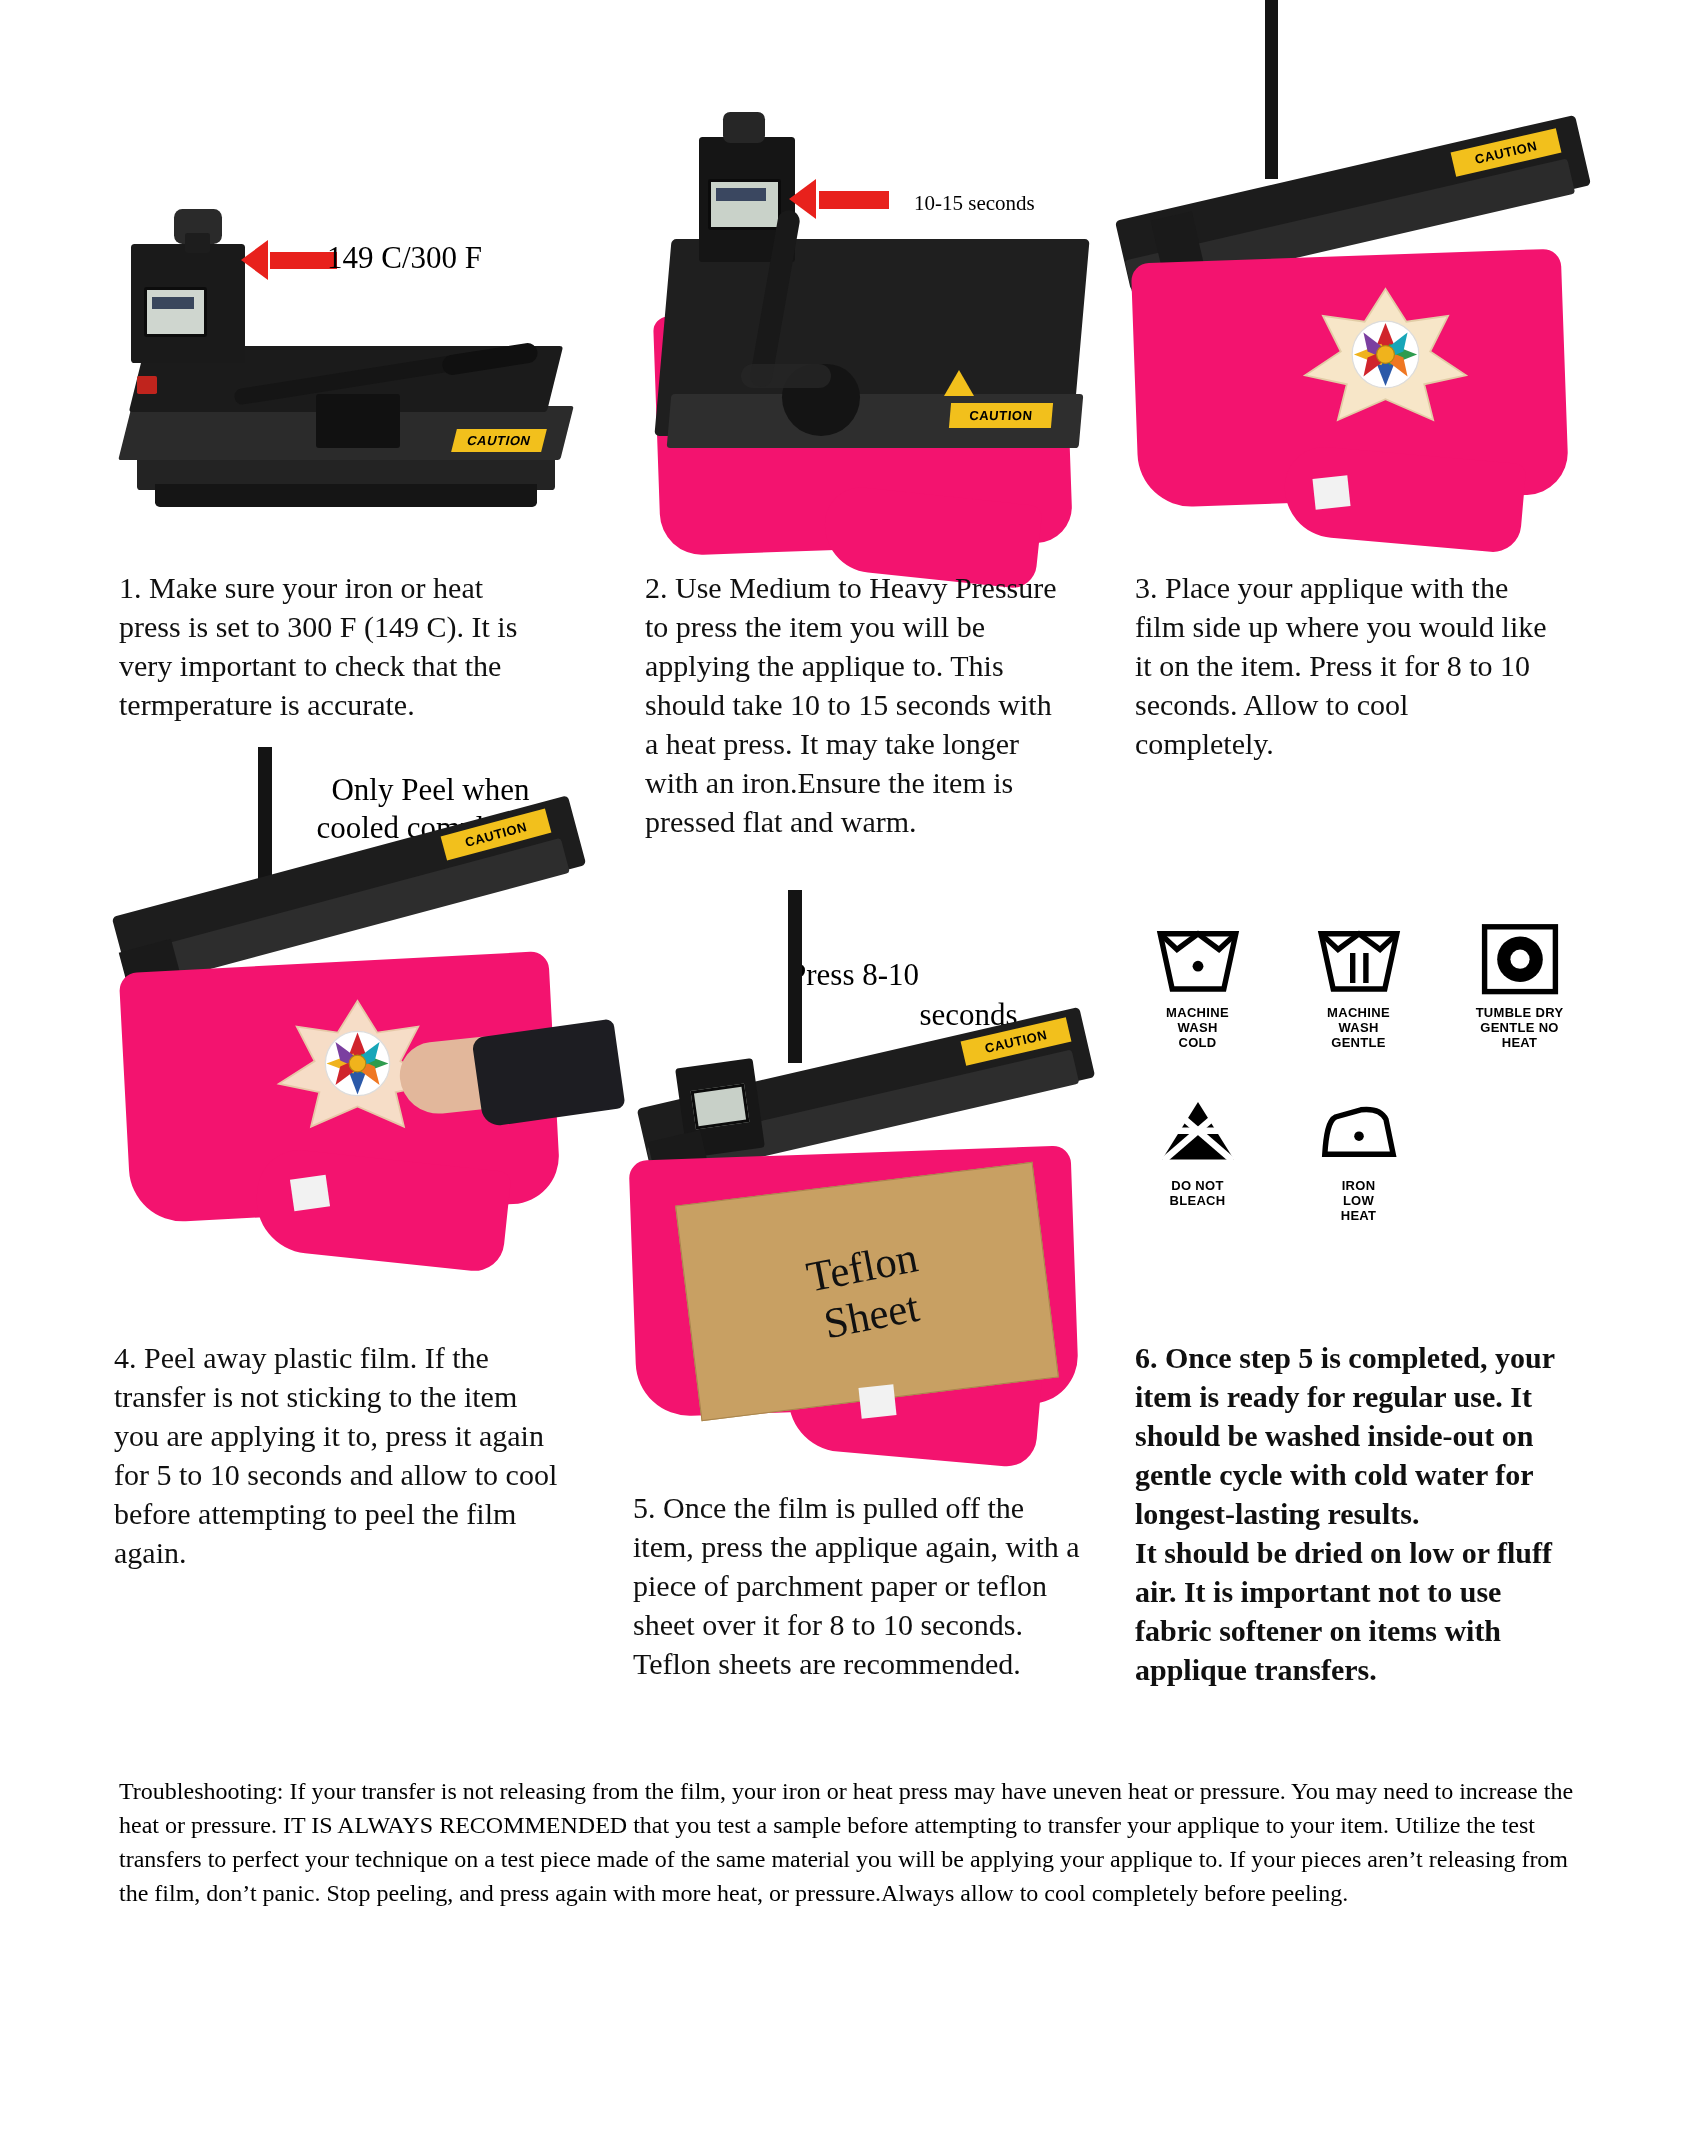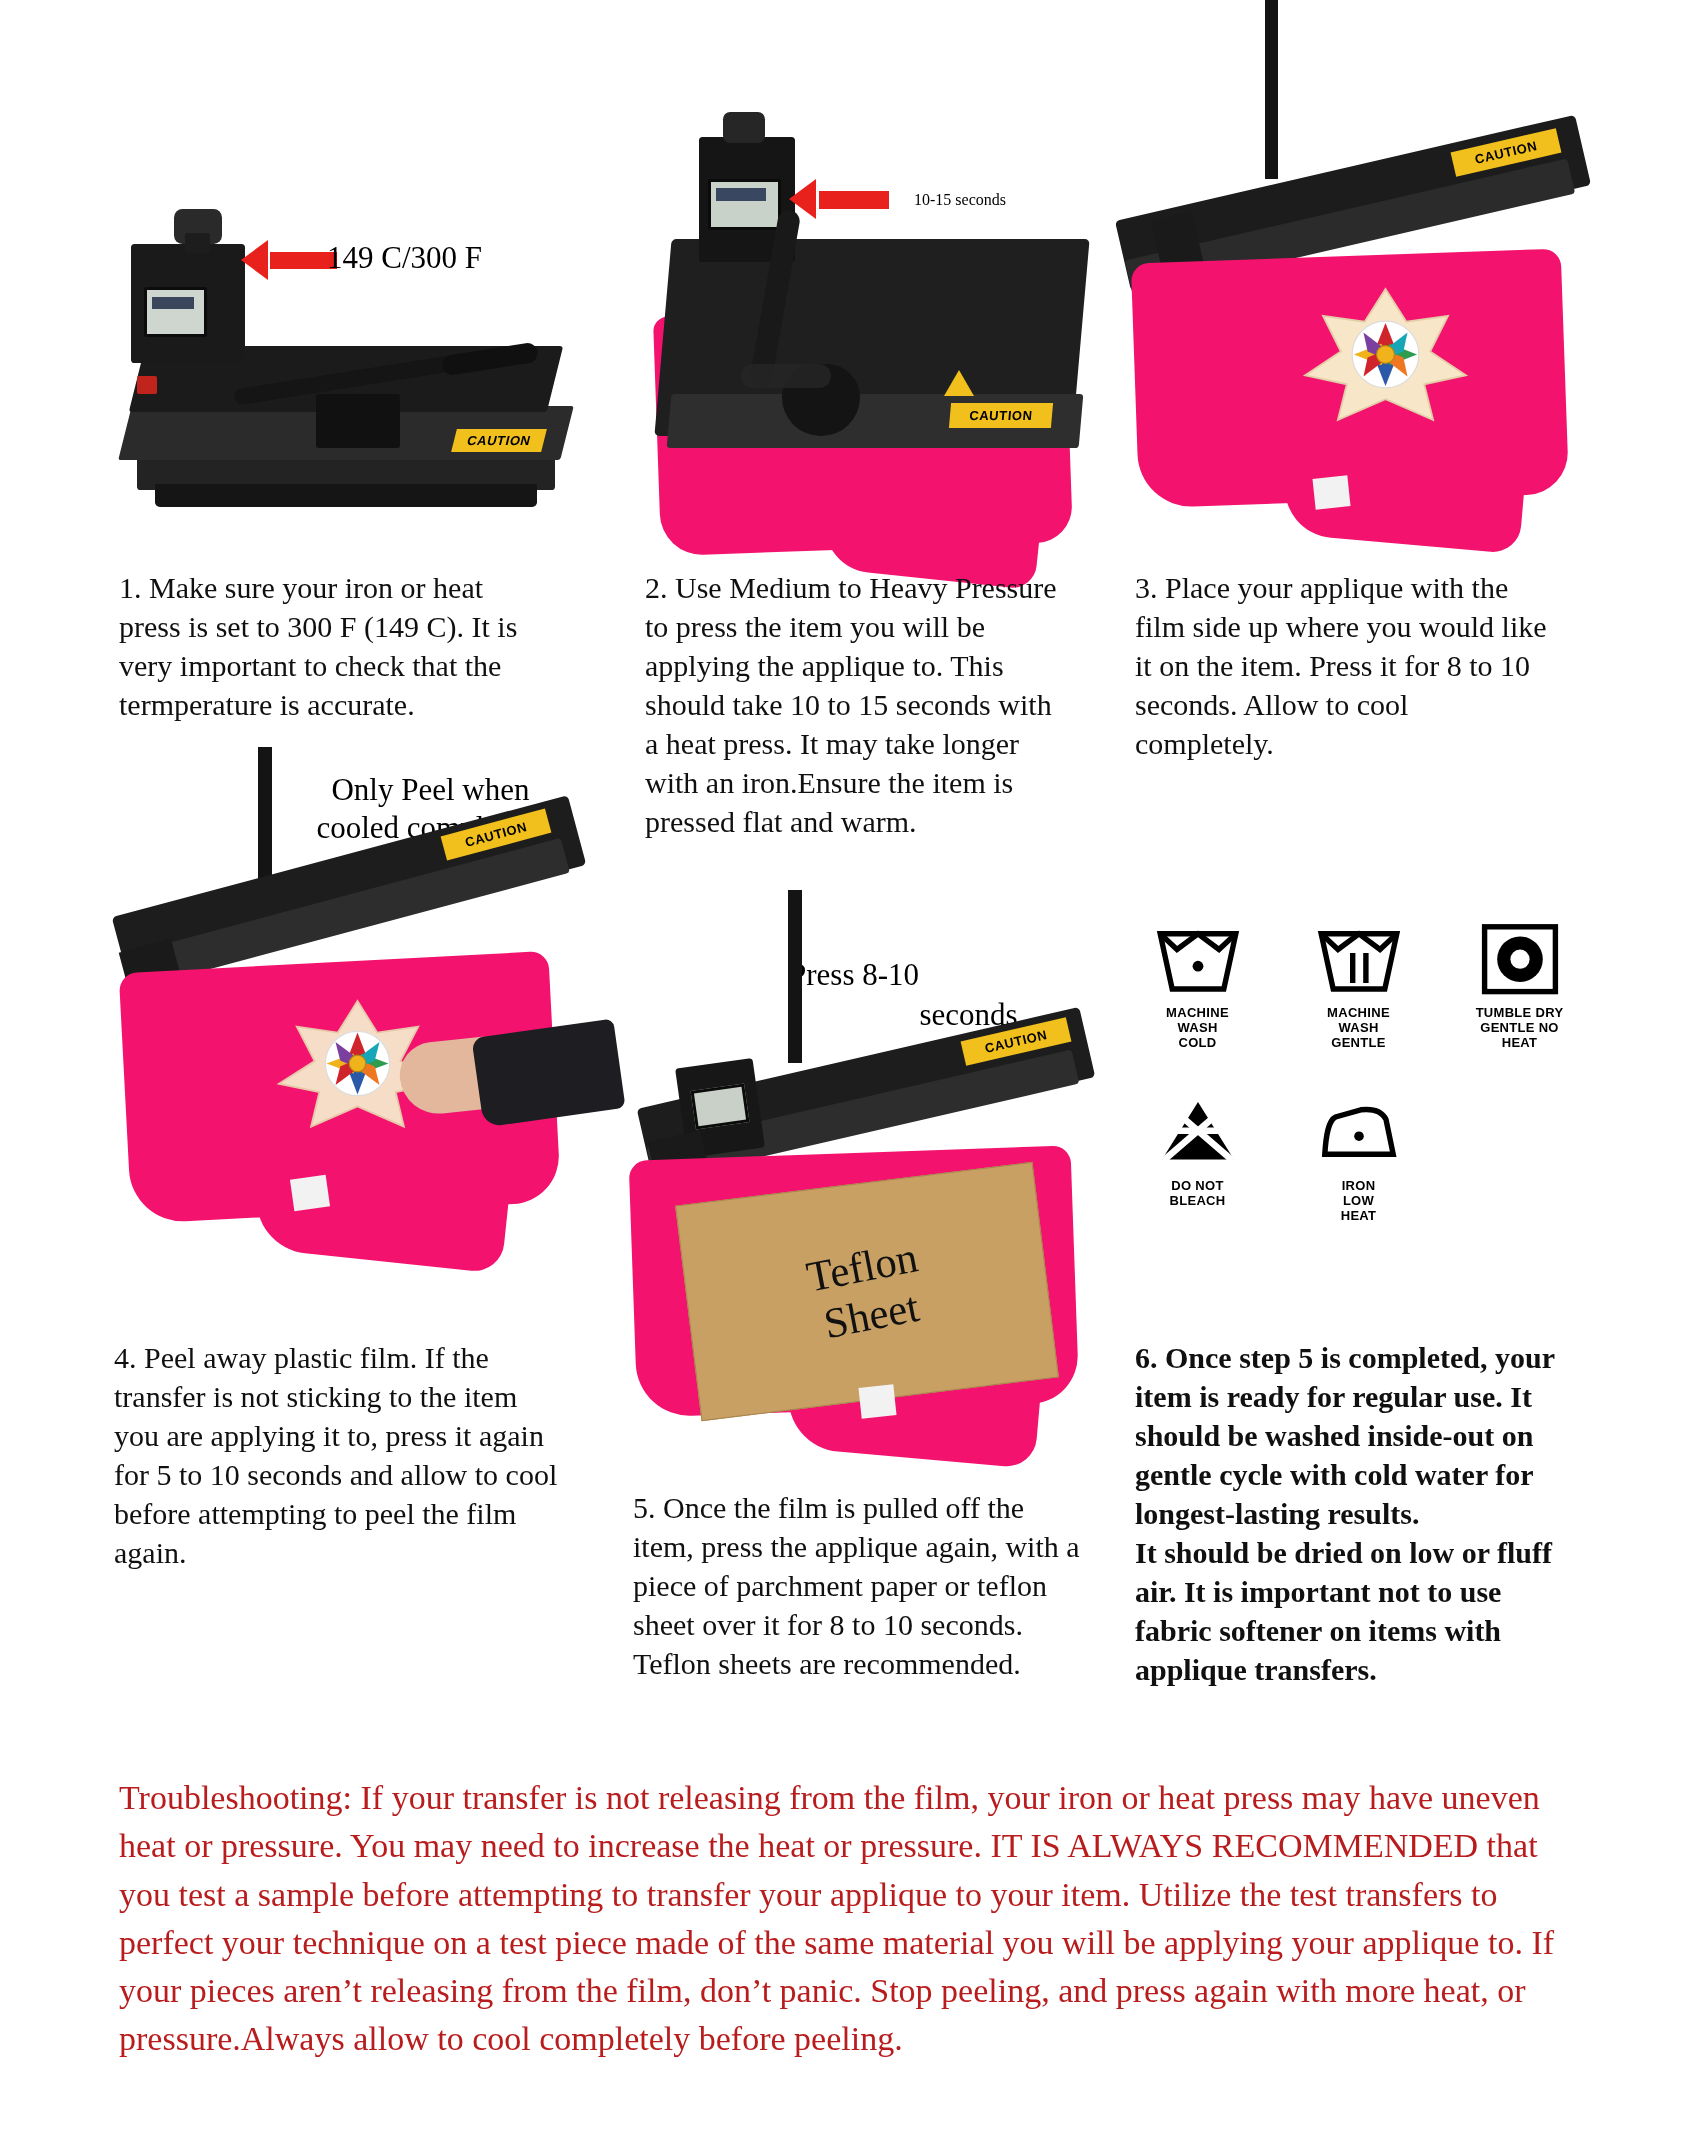--- a/index.html
+++ b/index.html
@@ -29,21 +29,21 @@
     line-height: 1.30;
     color: #101010;
   }
   .annot {
     position: absolute;
     font-family: "Liberation Serif", serif;
     font-size: 31px;
     line-height: 1.25;
     color: #000;
   }
-  .annot.small { font-size: 16px; }
+  .annot.small { font-size: 21px; }
 
   
   .press {
     position: absolute;
   }
   .shirt {
     position: absolute;
     background: #f3136f;
   }
 
@@ -130,23 +130,23 @@
   }
 
   
   .applique {
     position: absolute;
   }
 
   .footer {
     position: absolute;
     font-family: "Liberation Serif", serif;
-    font-size: 34px;
+    font-size: 24px;
     line-height: 1.42;
-    color: #b91c1c;
+    color: #000000;
   }
 </style>
 </head>
 <body>
 
 <div class="page">
 
   <div class="press" style="left:119px; top:197px; width:454px; height:346px;">
 
     <div style="position:absolute; left:18px; top:251px; width:418px; height:42px; background:#232323; border-radius:3.6px;"></div>

